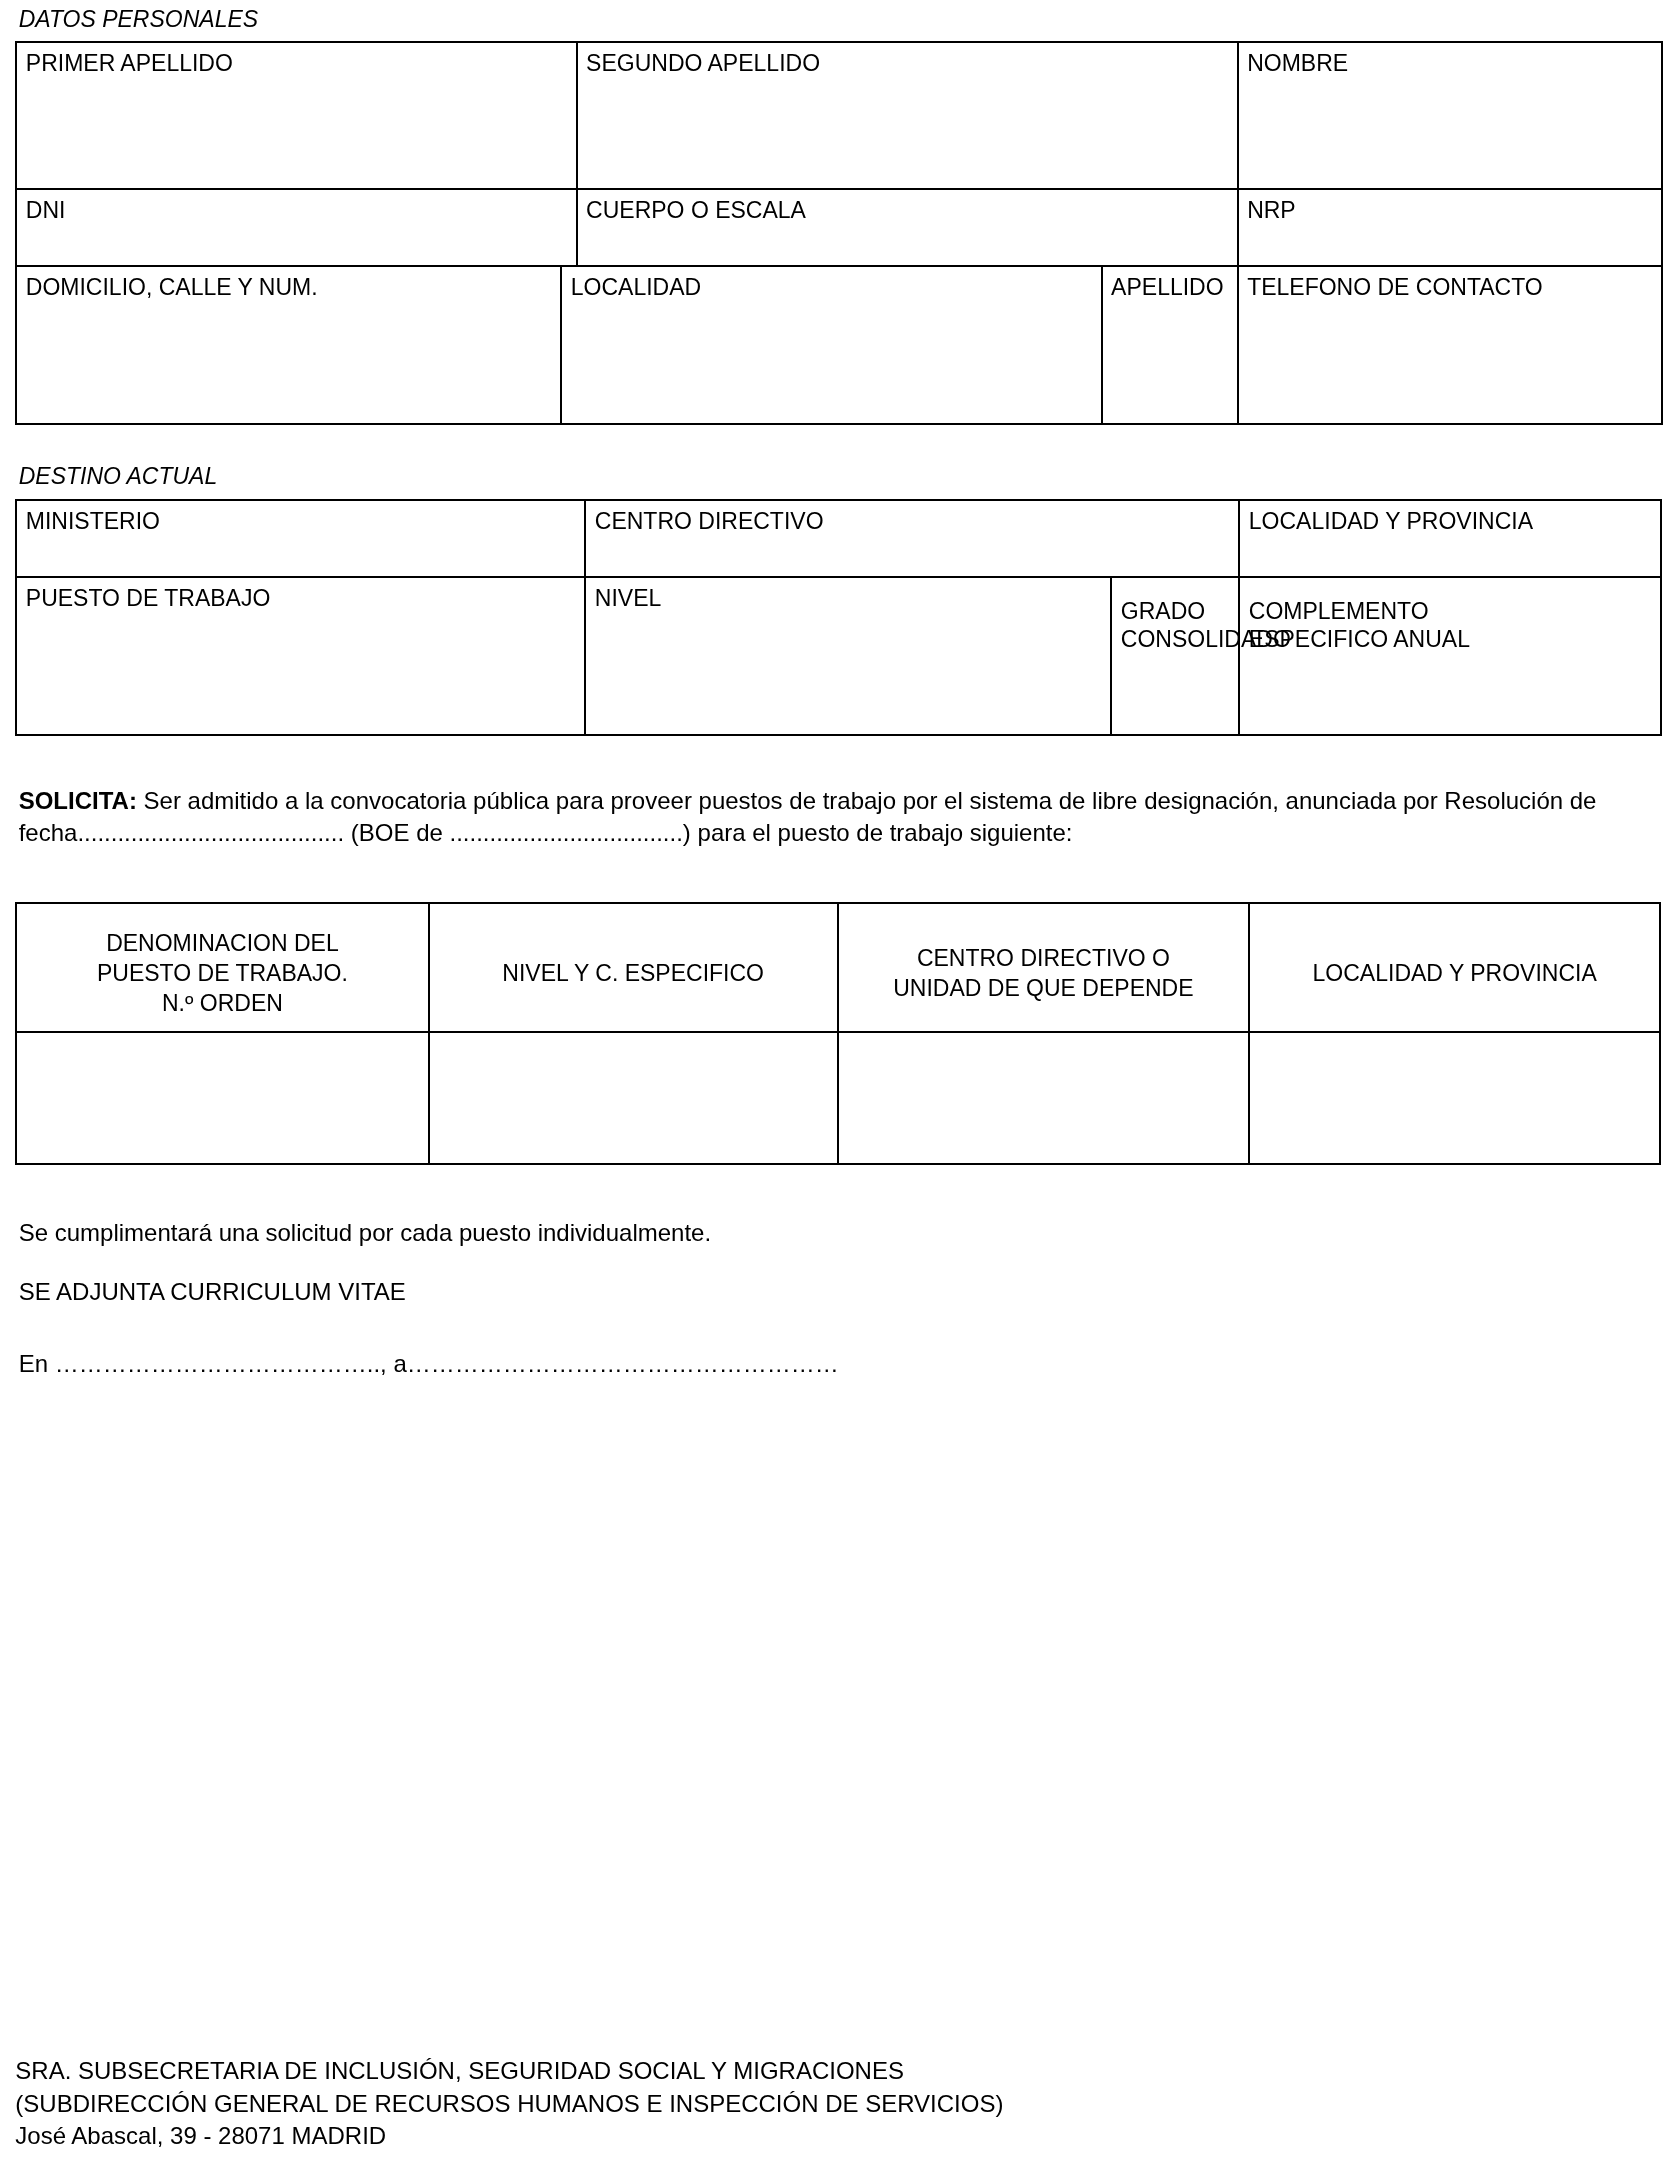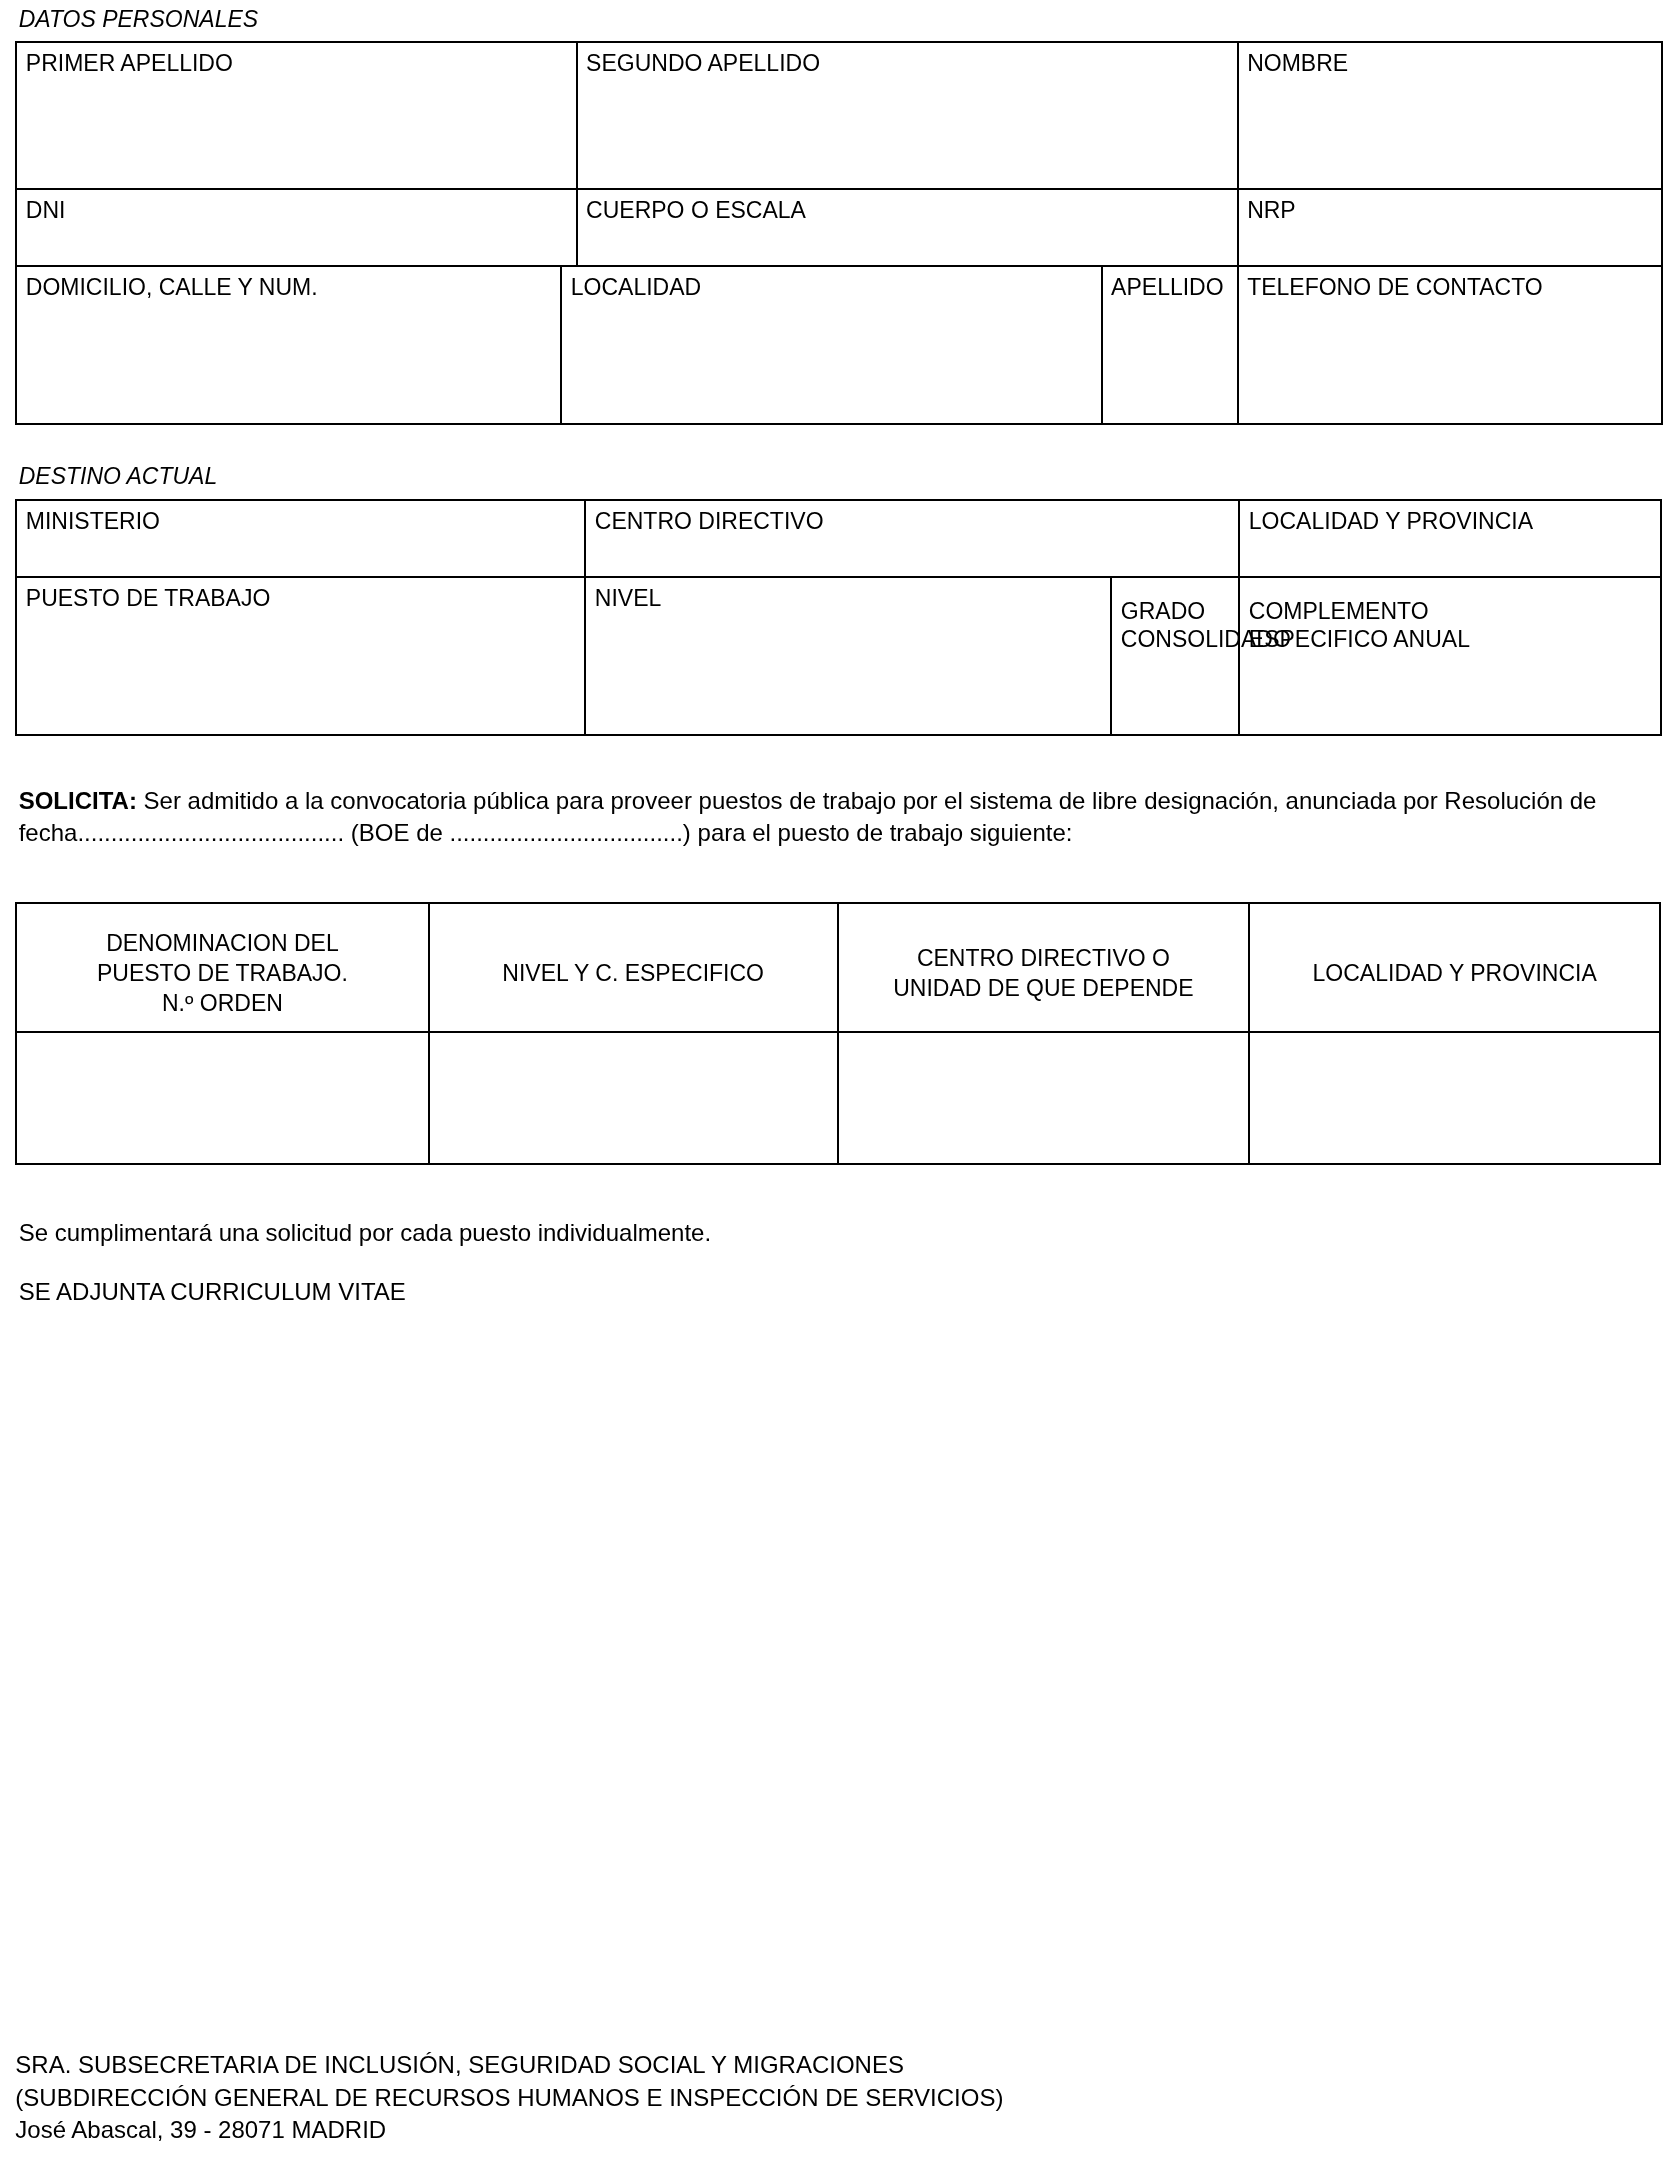--- a/index.html
+++ b/index.html
@@ -74,21 +74,21 @@
     margin: 0 0 0 3.4px;
   }
   .spacer-34 { height: 29px; }
   .spacer-48 { height: 41px; }
   .spacer-62 { height: 53px; }
 
   
   .footer {
     position: absolute;
     left: 15.3px;
-    bottom: 29px;
+    bottom: 23px;
     font-size: 24px;
     line-height: 1.36;
     margin-top: 28px;
   }
   .footer div { white-space: pre; }
 </style>
 </head>
 <body>
 
 <div class="page">
@@ -235,20 +235,21 @@
       </tr>
     </tbody>
   </table>
 
   <div class="spacer-62"></div>
 
   <div class="plain-line">Se cumplimentará una solicitud por cada puesto individualmente.</div>
   <div class="spacer-34"></div>
   <div class="plain-line">SE ADJUNTA CURRICULUM VITAE</div>
   <div class="spacer-48"></div>
+  <div class="plain-line">En ………………………………….., a………………………………………………</div>
 
   <div class="footer">
     <div>SRA. SUBSECRETARIA DE INCLUSIÓN, SEGURIDAD SOCIAL Y MIGRACIONES</div>
     <div>(SUBDIRECCIÓN GENERAL DE RECURSOS HUMANOS E INSPECCIÓN DE SERVICIOS)</div>
     <div>José Abascal, 39 - 28071 MADRID</div>
   </div>
 
 </div>
 
 

